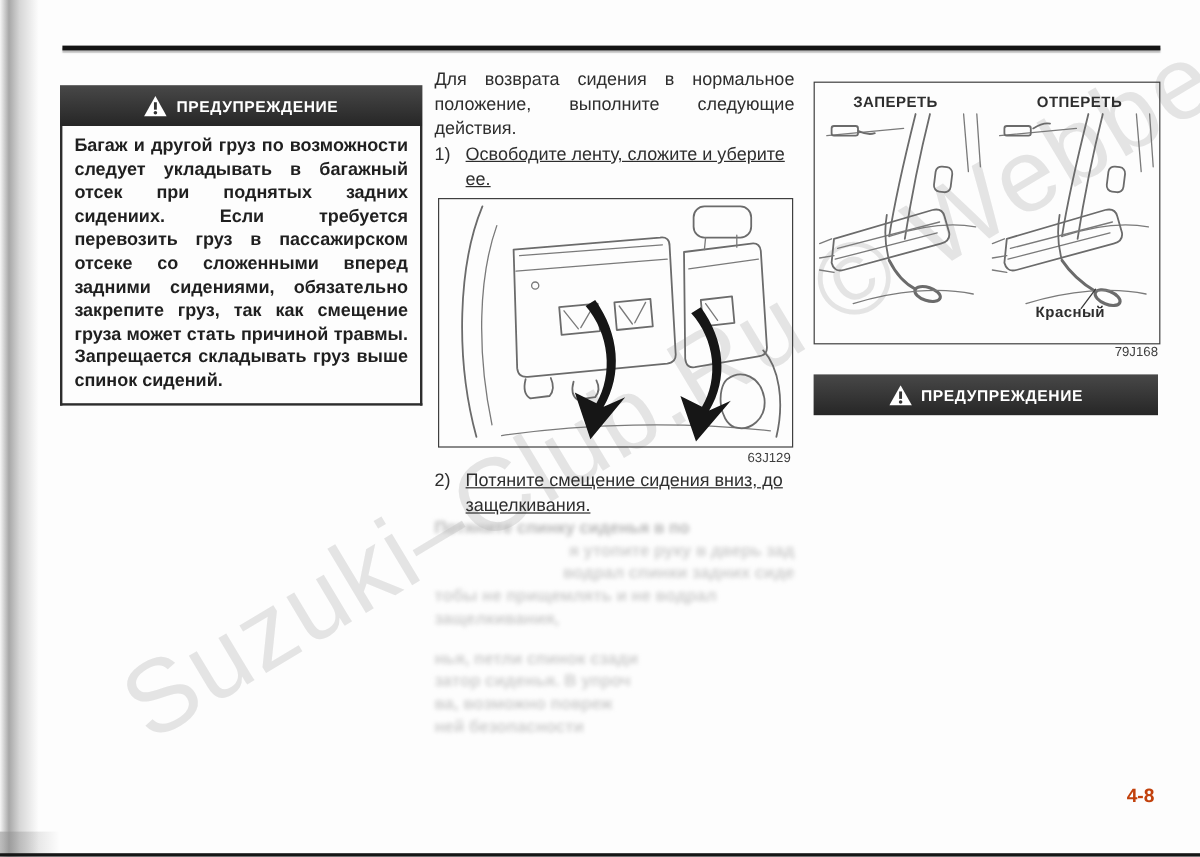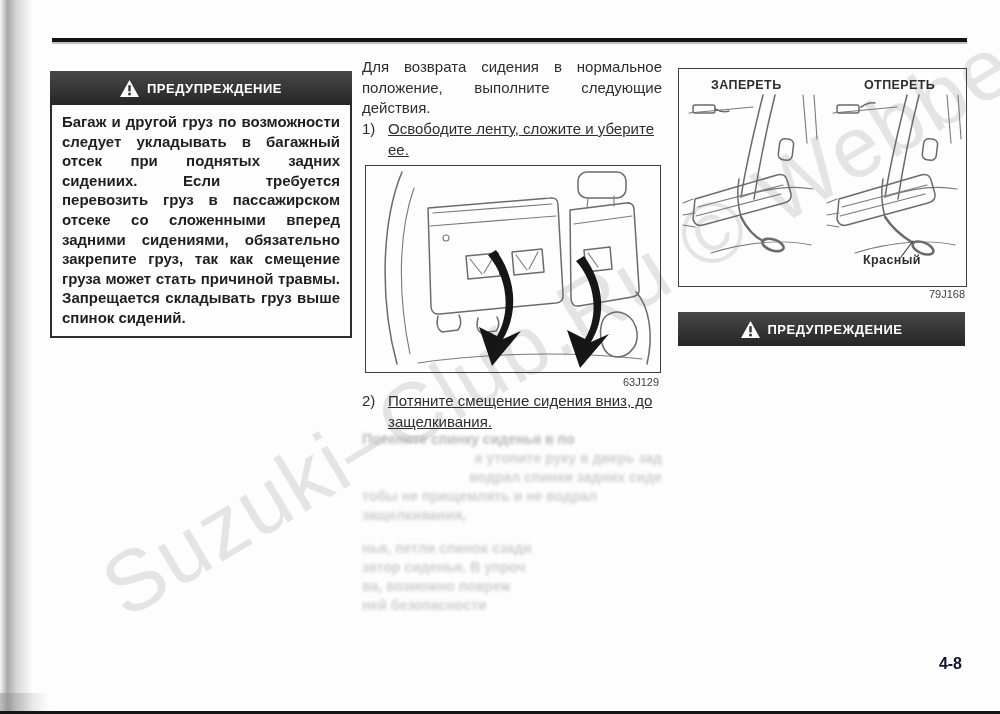--- a/index.html
+++ b/index.html
@@ -52,21 +52,21 @@
   .lineart-thin{stroke:#7a7a7a;stroke-width:1.1;fill:none;stroke-linecap:round;}
   .arrow{fill:#161616;stroke:none;}
 
   
   .bleed{position:absolute;left:362px;top:430px;width:300px;z-index:1;
     filter:blur(1.7px);color:#cfcfcf;font-weight:bold;font-size:14px;line-height:19px;}
   .bleed div{white-space:nowrap;overflow:hidden;}
   .bleed .b0{color:#b9b9b9;}
   .bleed .r{text-align:right;}
 
-  .page-number{position:absolute;top:655px;right:38px;font-size:16px;font-weight:bold;color:#0f172a;}
+  .page-number{position:absolute;top:655px;right:38px;font-size:16px;font-weight:bold;color:#c2410c;}
 </style>
 </head>
 <body>
 
 <div class="page">
 
   <div class="watermark">Suzuki–Club.Ru © Webber</div>
 
   <div class="layer">
 

